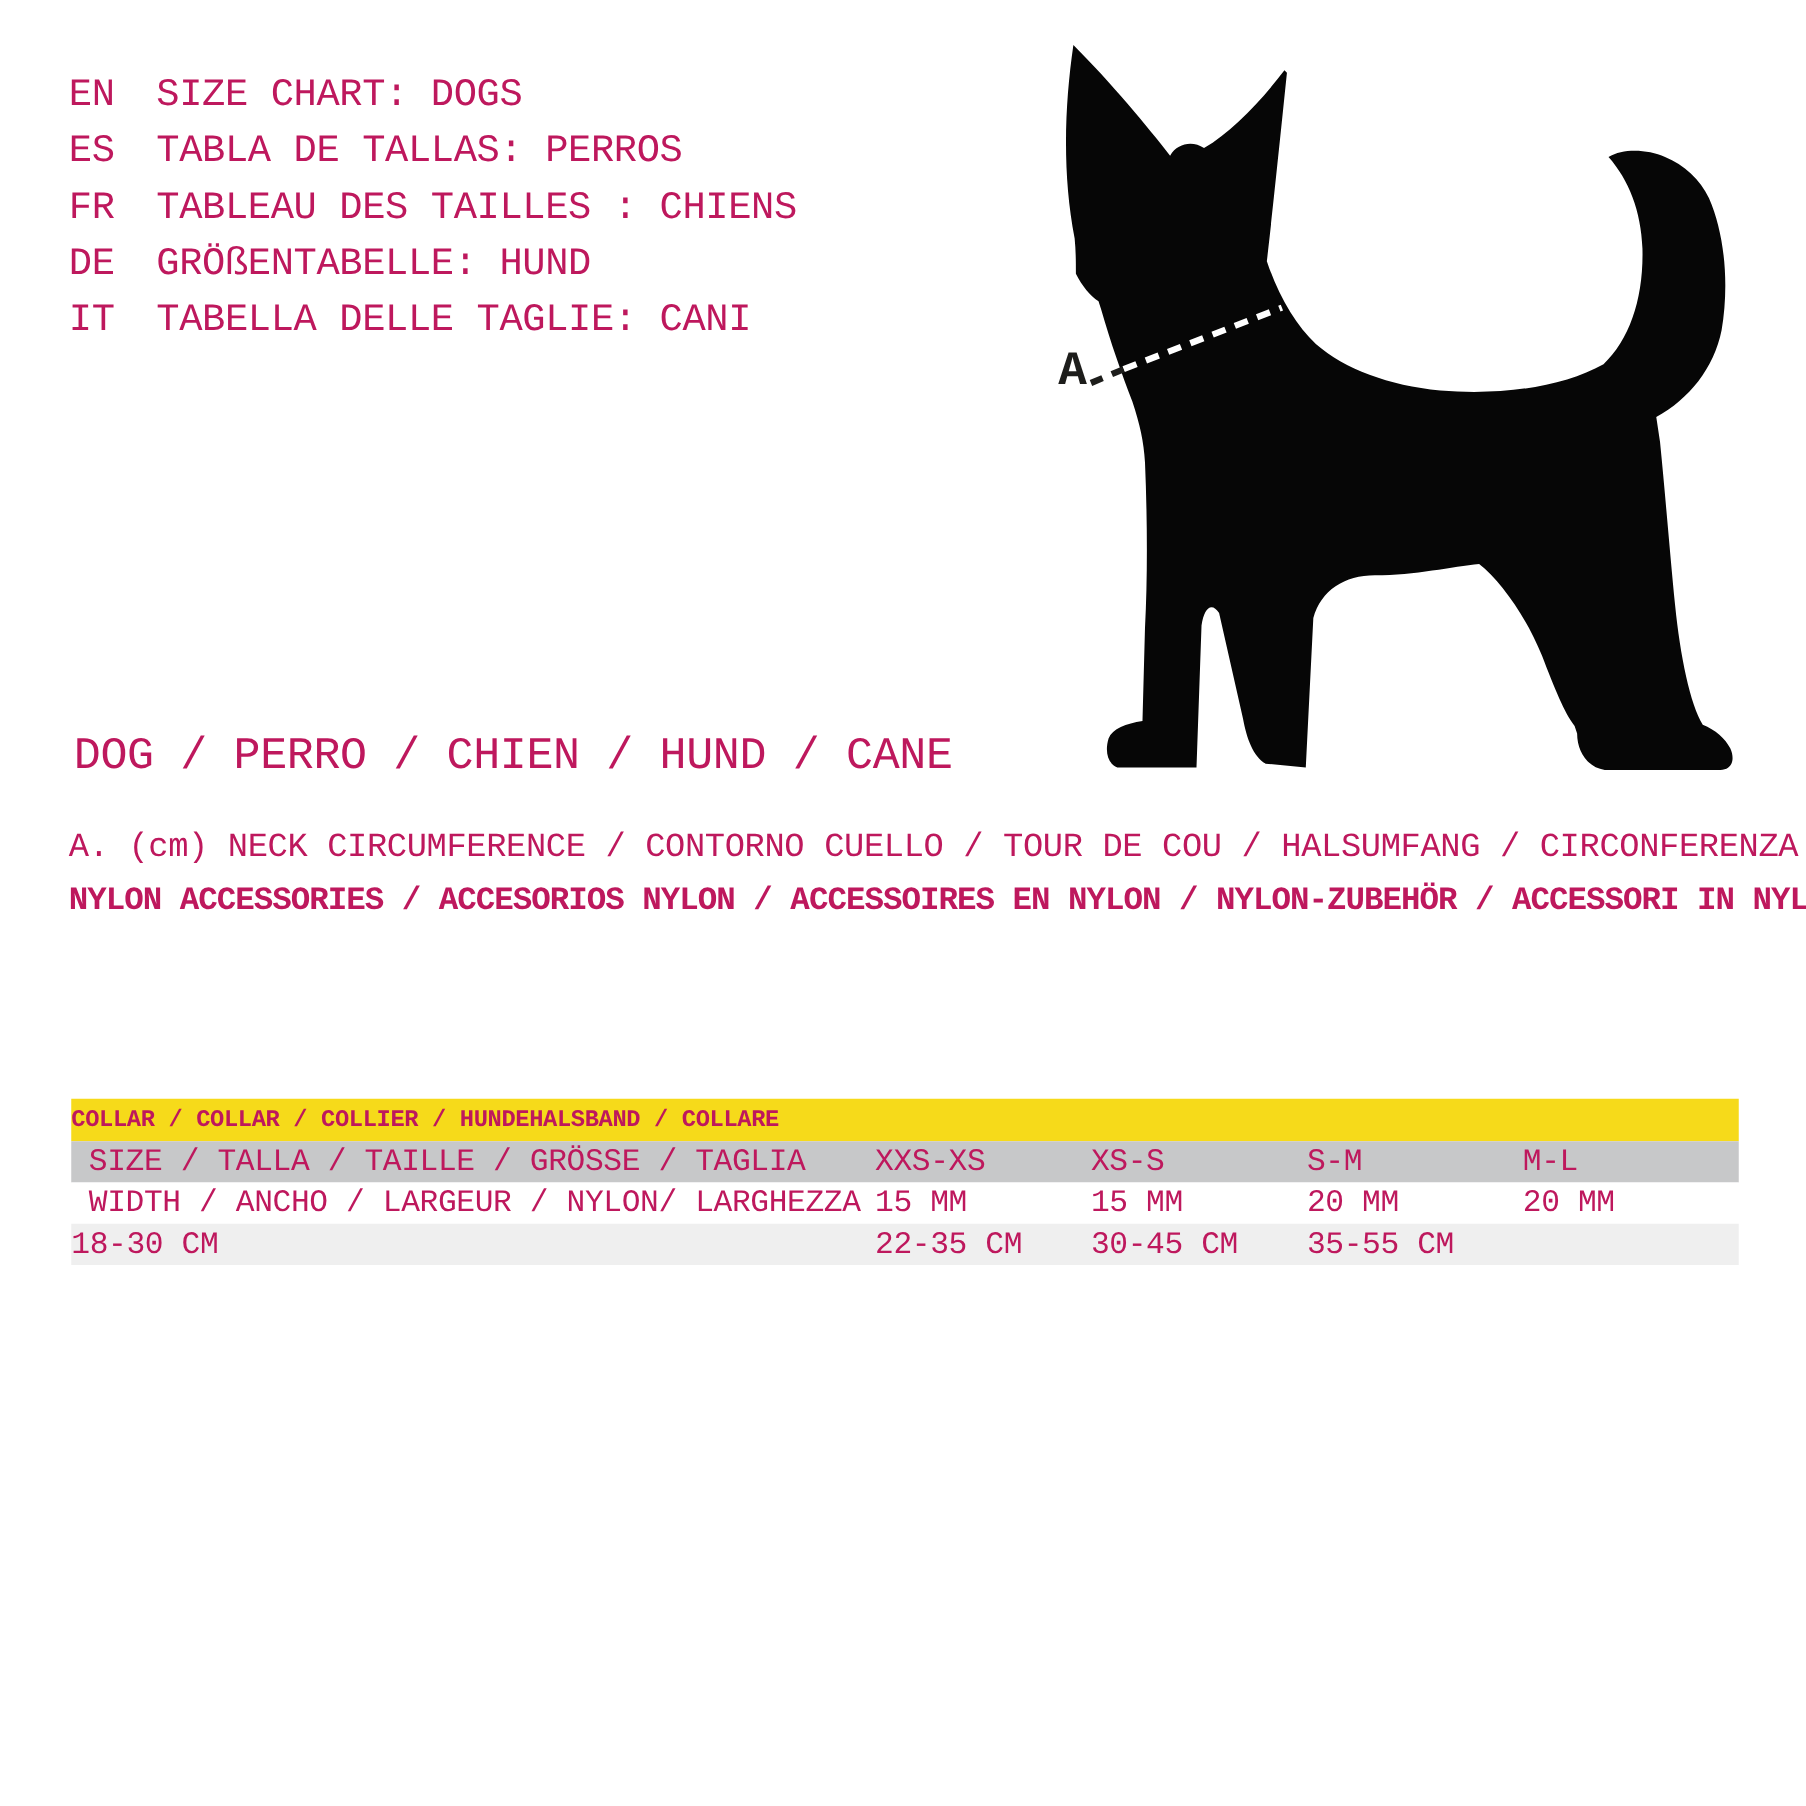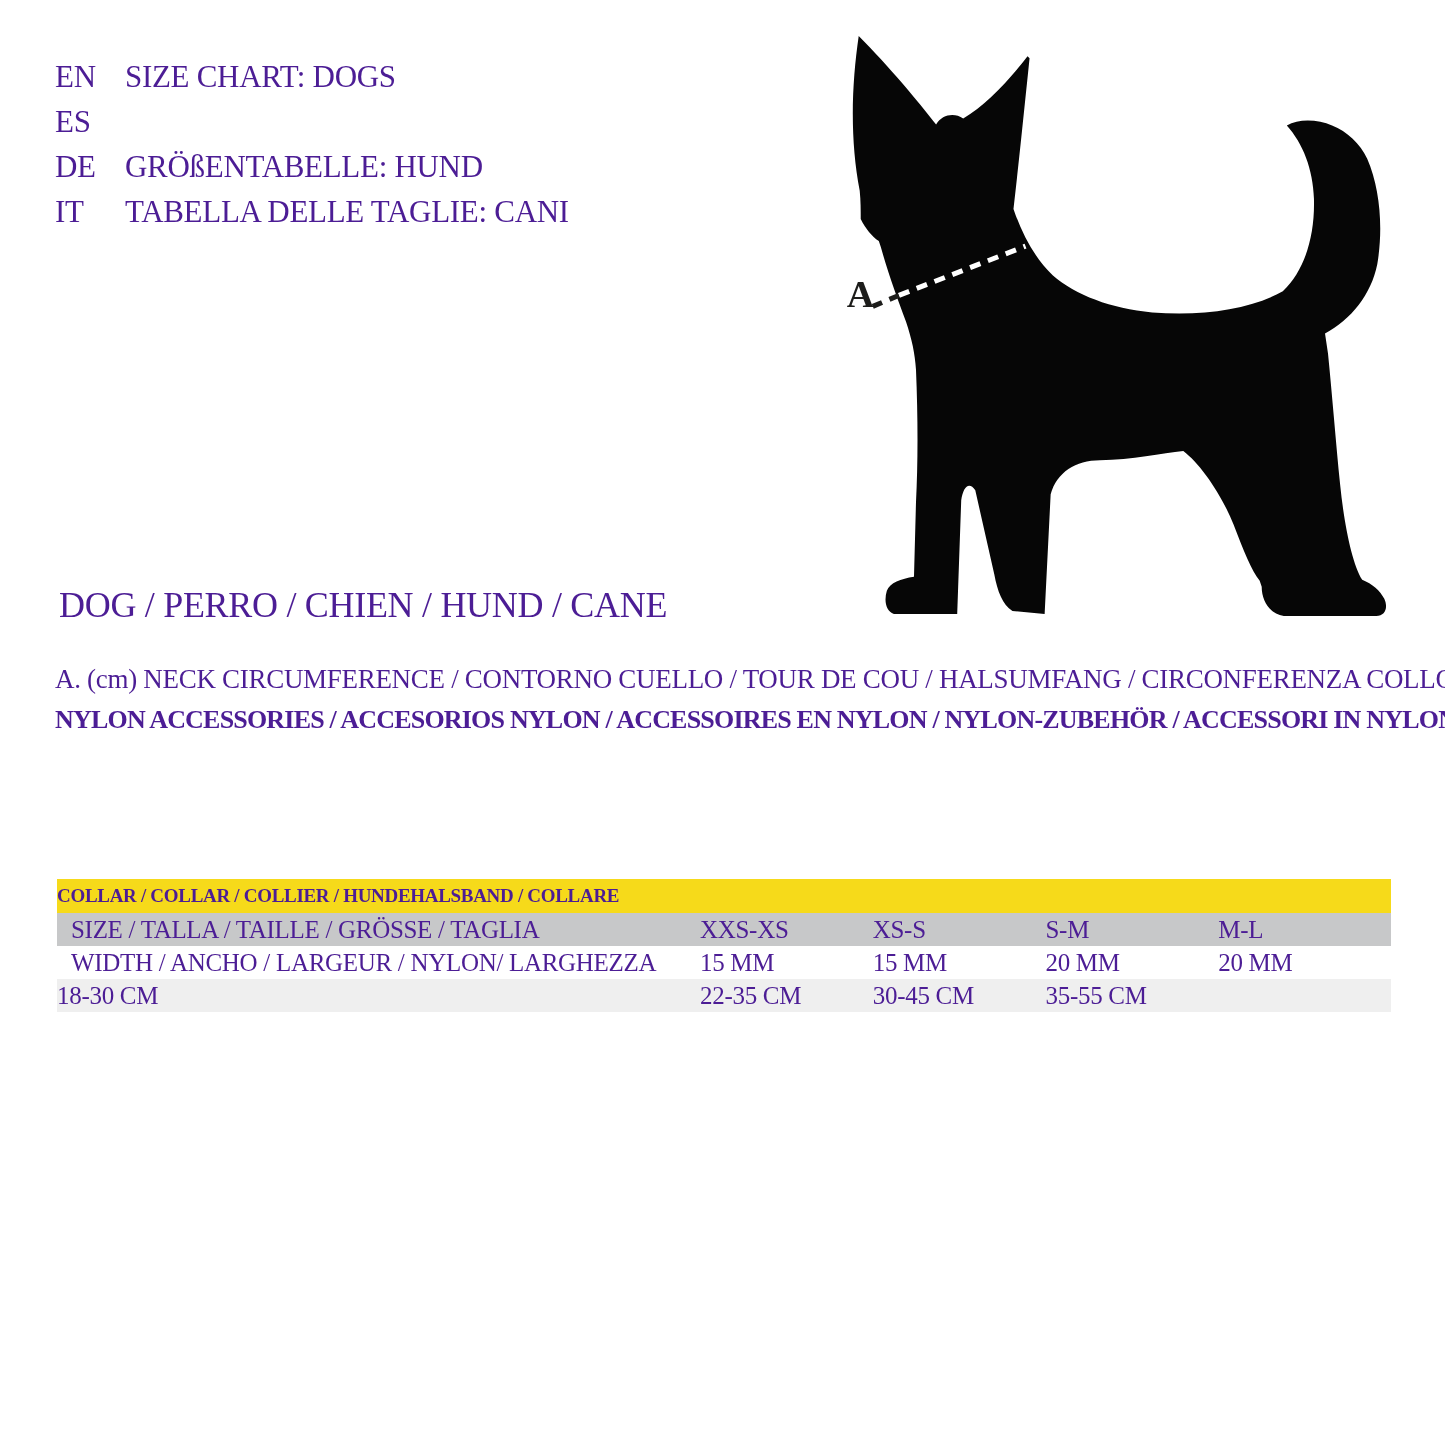--- a/index.html
+++ b/index.html
@@ -1,18 +1,18 @@
 <!DOCTYPE html>
 <html><head>
 <meta charset="utf-8">
 <style>
   html,body { margin:0; padding:0; background:#ffffff; }
   .sheet {
     position:relative; width:1445px; height:1445px; background:#ffffff;
-    font-family:Liberation Serif, serif; color:#4c1d95;
+    font-family:Liberation Mono, monospace; color:#be185d;
     letter-spacing:-0.3px; overflow:hidden;
   }
   
   .langs { position:absolute; left:55px; top:54px; }
   .lang-row { display:flex; height:45px; align-items:center; font-size:31px; }
   .lang-code { width:70px; flex:0 0 70px; }
   
   .dog-figure { position:absolute; left:828px; top:22px; width:584px; height:608px; }
   .dog-figure svg { width:100%; height:100%; display:block; }
   
@@ -41,20 +41,25 @@
 
 <div class="sheet">
 
   <div class="langs">
     <div class="lang-row">
       <span class="lang-code">EN</span>
       <span>SIZE CHART: DOGS</span>
     </div>
     <div class="lang-row">
       <span class="lang-code">ES</span>
+      <span>TABLA DE TALLAS: PERROS</span>
+    </div>
+    <div class="lang-row">
+      <span class="lang-code">FR</span>
+      <span>TABLEAU DES TAILLES : CHIENS</span>
     </div>
     <div class="lang-row">
       <span class="lang-code">DE</span>
       <span>GRÖßENTABELLE: HUND</span>
     </div>
     <div class="lang-row">
       <span class="lang-code">IT</span>
       <span>TABELLA DELLE TAGLIE: CANI</span>
     </div>
   </div>

